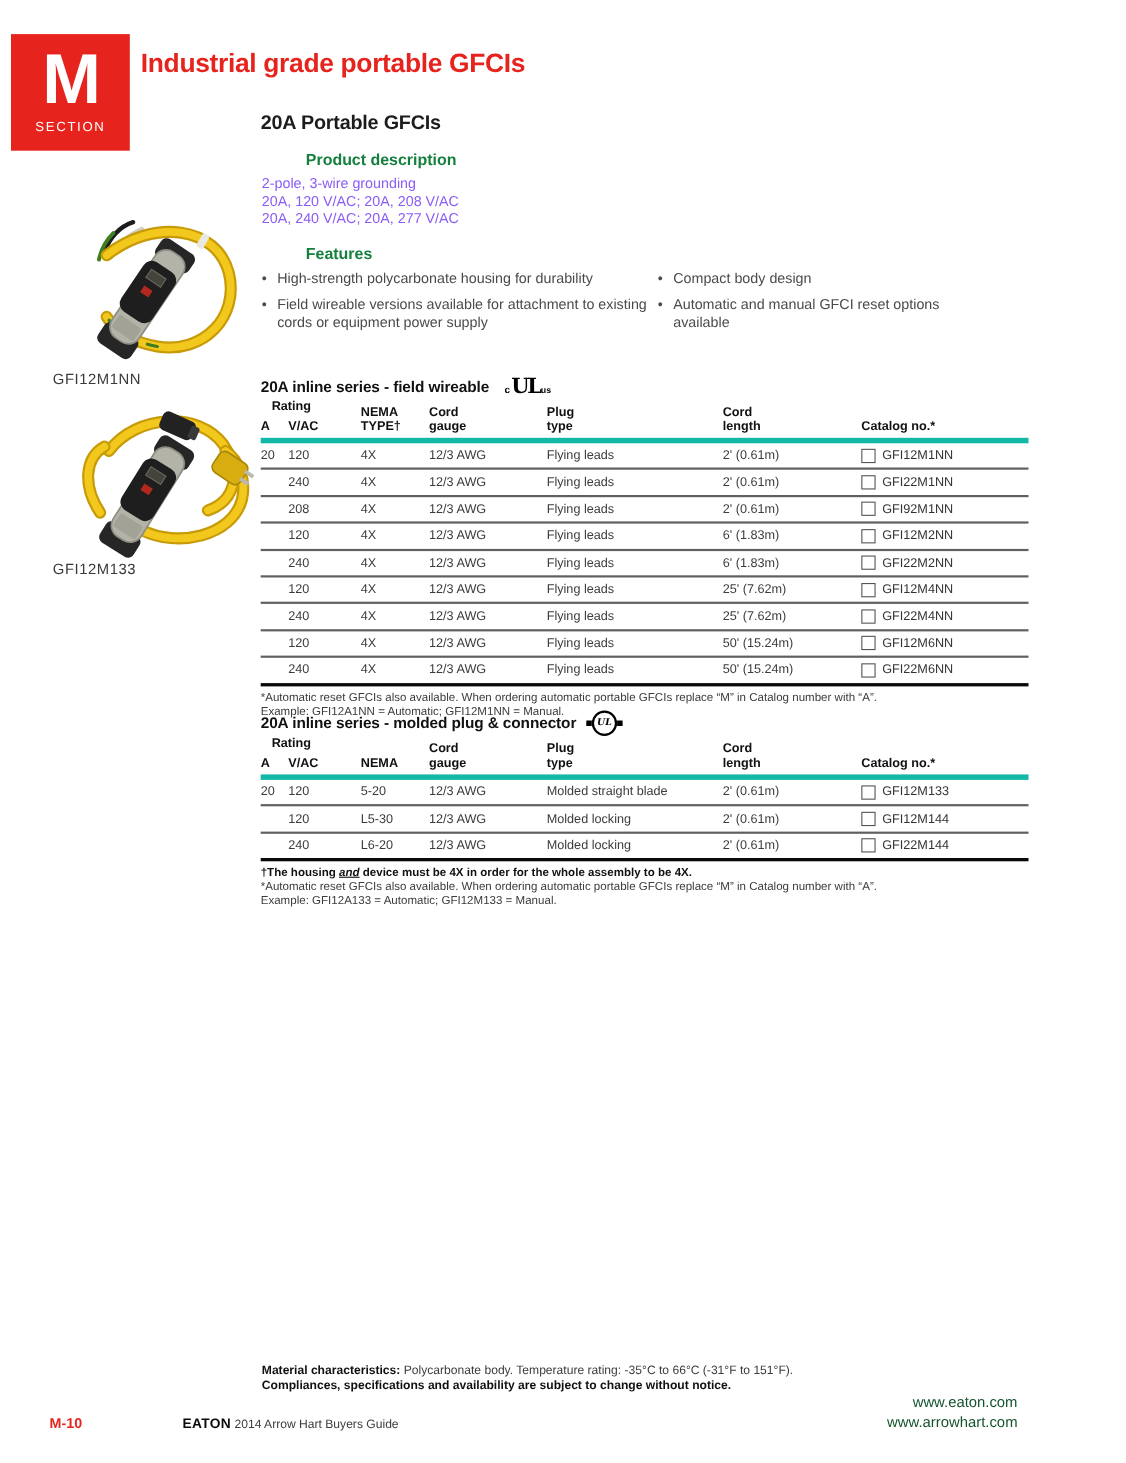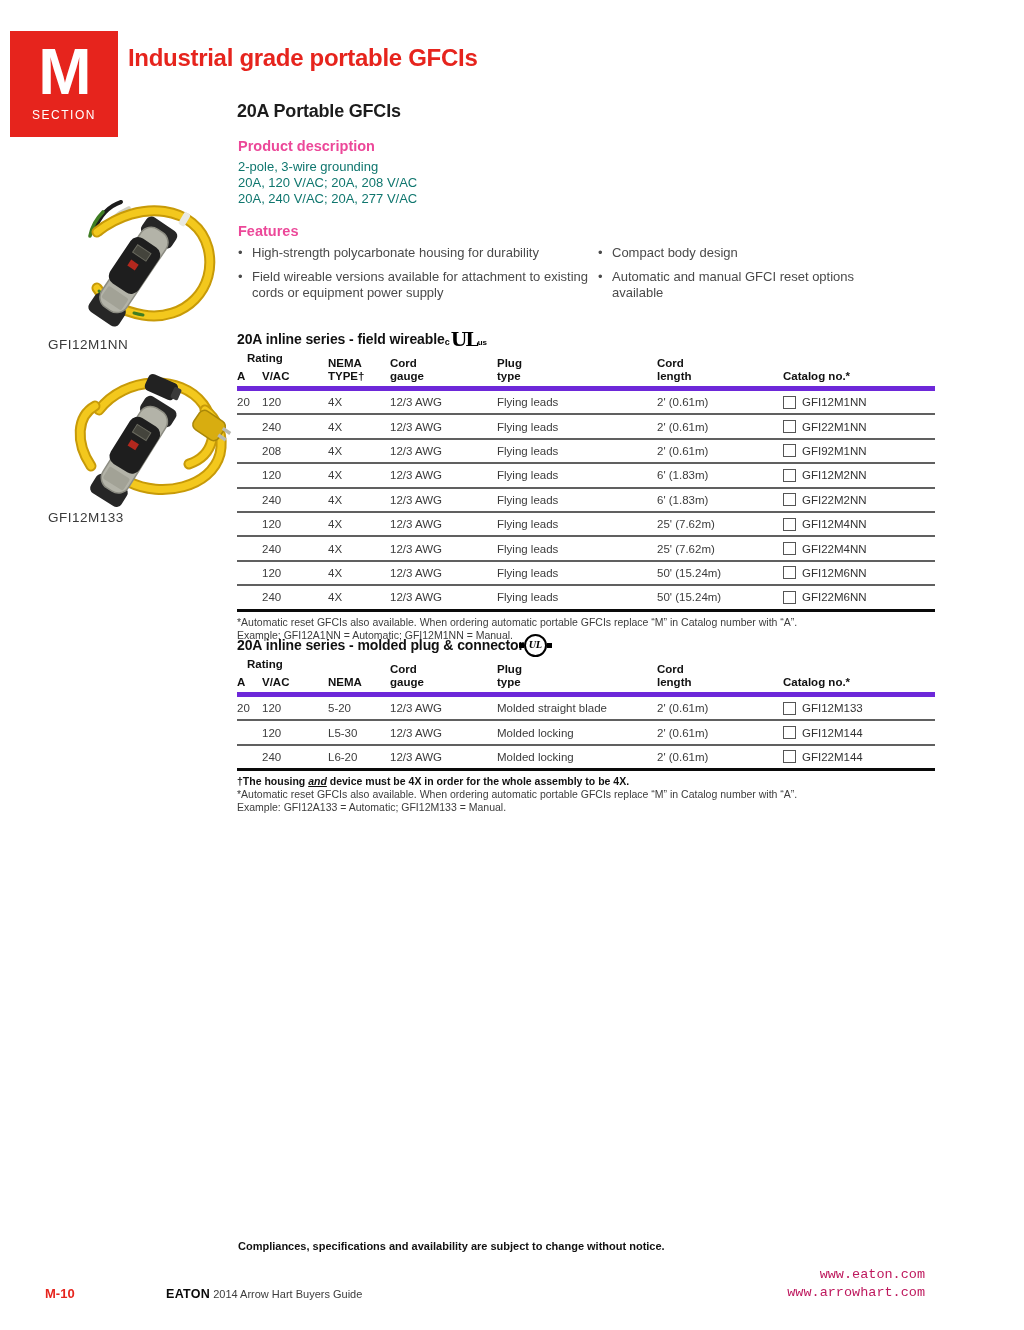--- a/index.html
+++ b/index.html
@@ -11,40 +11,40 @@
   .abs{position:absolute;}
 
   
   .section-box{left:10px;top:31px;width:108px;height:106px;background:#e6241d;color:#fff;text-align:center;}
   .section-letter{font-size:64px;font-weight:bold;line-height:1;margin-top:9px;letter-spacing:-2px;}
   .section-label{font-size:12px;letter-spacing:1.5px;margin-top:4px;}
   .page-title{left:128px;top:44px;font-size:24px;font-weight:600;color:#e6241d;letter-spacing:-0.3px;}
   .page-subtitle{left:237px;top:101px;font-size:18px;font-weight:600;color:#1c1c1c;letter-spacing:-0.2px;}
 
   
-  .blk-heading{font-size:14.5px;font-weight:bold;color:#ec4899;}
+  .blk-heading{font-size:14.5px;font-weight:bold;color:#15803d;margin-left:40px;}
   .desc-heading{left:238px;top:138px;}
-  .desc-lines{left:238px;top:159px;font-size:13px;line-height:16px;color:#0f766e;}
+  .desc-lines{left:238px;top:159px;font-size:13px;line-height:16px;color:#8b5cf6;}
   .feat-heading{left:238px;top:223px;}
   .bullets{font-size:13px;line-height:16.5px;color:#4a4a4a;}
   .bullets .b-item{display:flex;margin-bottom:7px;}
   .bullets .dot{width:14px;flex:0 0 14px;color:#4a4a4a;}
   .feat-left{left:238px;top:245px;width:352px;}
   .feat-right{left:598px;top:245px;width:300px;}
 
   
   .photo{display:block;}
   .photo-caption{font-size:13.5px;color:#3a3a3a;letter-spacing:0.5px;}
 
   
   .tbl{width:698px;}
-  .tbl-titlerow{display:flex;align-items:center;height:22px;}
+  .tbl-titlerow{display:flex;align-items:center;gap:14px;height:22px;margin-top:12px;}
   .tbl-title{font-size:14px;font-weight:bold;color:#111;letter-spacing:-0.1px;}
   .thead{position:relative;display:grid;grid-template-columns:25px 66px 62px 107px 160px 126px 1fr;
-         align-items:end;padding:2px 0 4px 0;border-bottom:5px solid #6d28d9;min-height:30px;}
+         align-items:end;padding:2px 0 4px 0;border-bottom:5px solid #14b8a6;min-height:30px;}
   .th{font-size:11.5px;font-weight:bold;color:#111;line-height:12.5px;}
   .th-rating{position:absolute;left:10px;top:2px;font-size:11.5px;font-weight:bold;color:#111;}
   .trow{display:grid;grid-template-columns:25px 66px 62px 107px 160px 126px 1fr;
         align-items:center;height:22.4px;border-bottom:2px solid #606060;}
   .trow.last{border-bottom:3px solid #0a0a0a;}
   .td{font-size:11.5px;color:#3c3c3c;}
   .td.cat{display:flex;align-items:center;color:#333;}
   .cbx{display:inline-block;width:11px;height:11px;border:1.6px solid #555;margin-right:6px;background:#fff;}
   .footnotes{margin-top:4px;font-size:10.5px;line-height:13px;color:#3c3c3c;}
   .fn-bold{font-weight:bold;color:#111;}
@@ -63,21 +63,21 @@
   .ulcircle:before{left:-7px;}
   .ulcircle:after{right:-7px;}
 
   
   .material{left:238px;top:1239px;font-size:11px;line-height:14px;color:#3c3c3c;}
   .material .bold{font-weight:bold;color:#111;}
   .footer-page{left:45px;top:1286px;font-size:13px;font-weight:bold;color:#e6241d;}
   .footer-brand{left:166px;top:1287px;font-size:11px;color:#3c3c3c;}
   .footer-brand .brand{font-size:12.5px;font-weight:800;color:#0a0a0a;letter-spacing:0.3px;}
   .footer-urls{left:625px;top:1266px;width:300px;text-align:right;font-size:13.5px;color:#2e2e2e;line-height:18px;}
-  .footer-urls a{color:#be185d;text-decoration:none;display:block;font-family:Liberation Mono, monospace;}
+  .footer-urls a{color:#14532d;text-decoration:none;display:block;}
 </style>
 </head>
 <body>
 
 <div class="abs section-box">
   <div class="section-letter">M</div>
   <div class="section-label">SECTION</div>
 </div>
 <div class="abs page-title">Industrial grade portable GFCIs</div>
 <div class="abs page-subtitle">20A Portable GFCIs</div>
@@ -358,20 +358,21 @@
   </div>
 
   <div class="footnotes">
     <div><span class="fn-bold">†The housing </span><span class="fn-bold fn-underline">and</span><span class="fn-bold"> device must be 4X in order for the whole assembly to be 4X.</span></div>
     <div>*Automatic reset GFCIs also available. When ordering automatic portable GFCIs replace “M” in Catalog number with “A”.</div>
     <div>Example: GFI12A133 = Automatic; GFI12M133 = Manual.</div>
   </div>
 </div>
 
 <div class="abs material">
+  <div><span class="bold">Material characteristics:</span><span> Polycarbonate body. Temperature rating: -35°C to 66°C (-31°F to 151°F).</span></div>
   <div class="bold">Compliances, specifications and availability are subject to change without notice.</div>
 </div>
 
 <div class="abs footer-page">M-10</div>
 <div class="abs footer-brand">
   <span class="brand">EATON</span>
   <span>2014 Arrow Hart Buyers Guide</span>
 </div>
 <div class="abs footer-urls">
   <a href="#">www.eaton.com</a>

